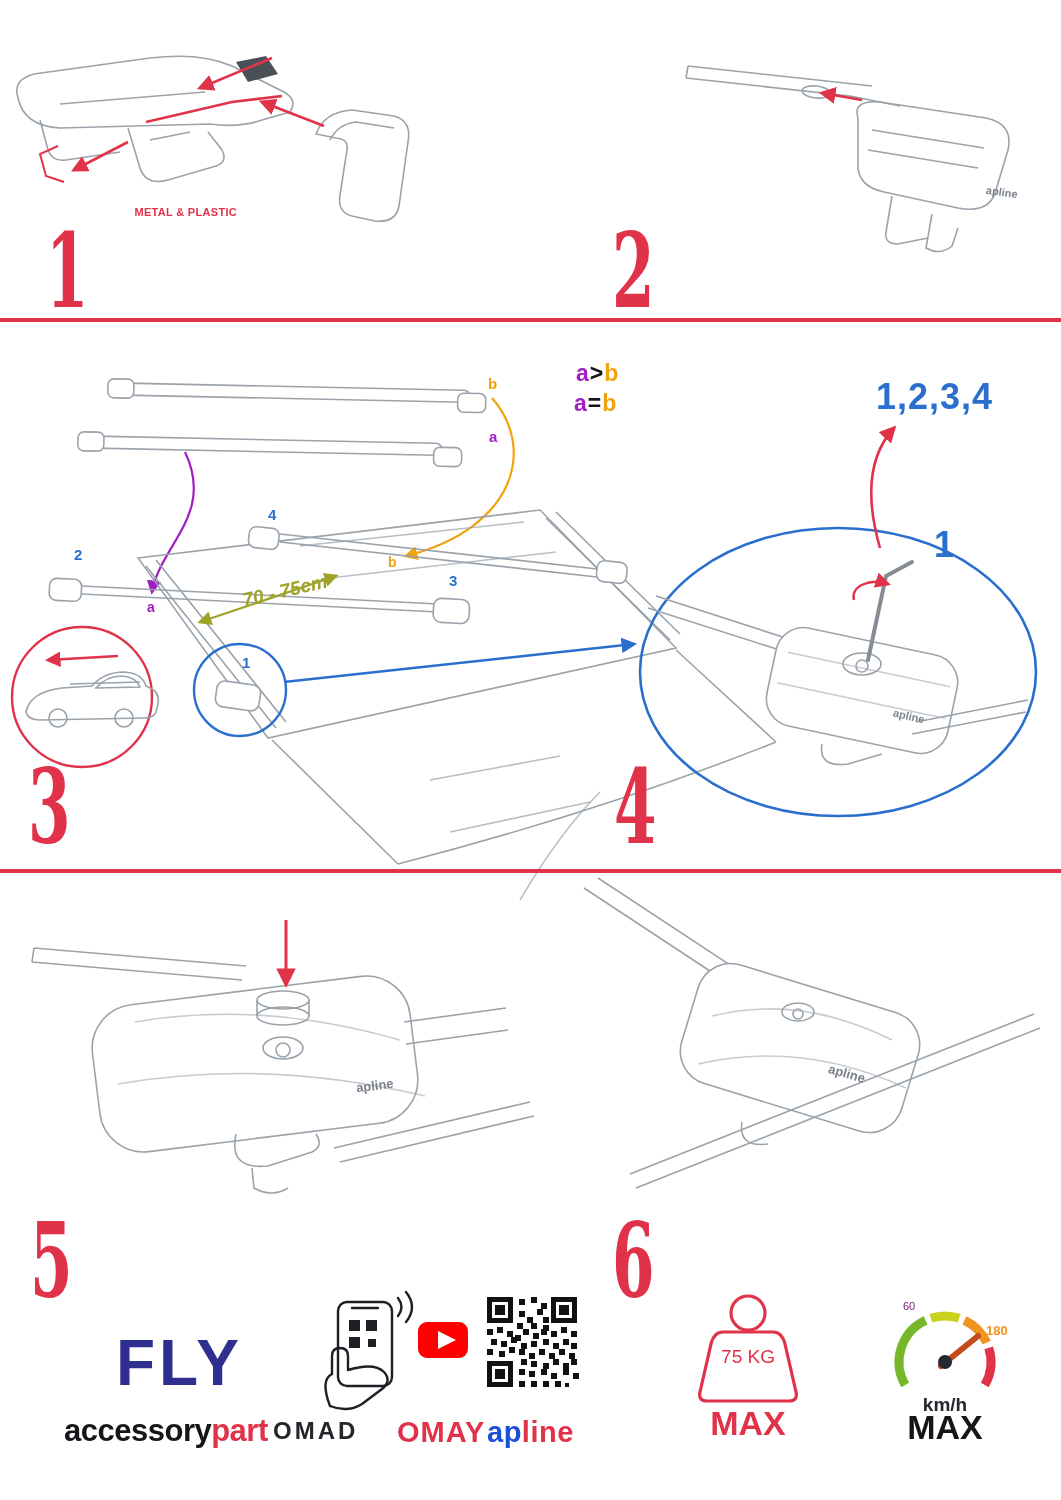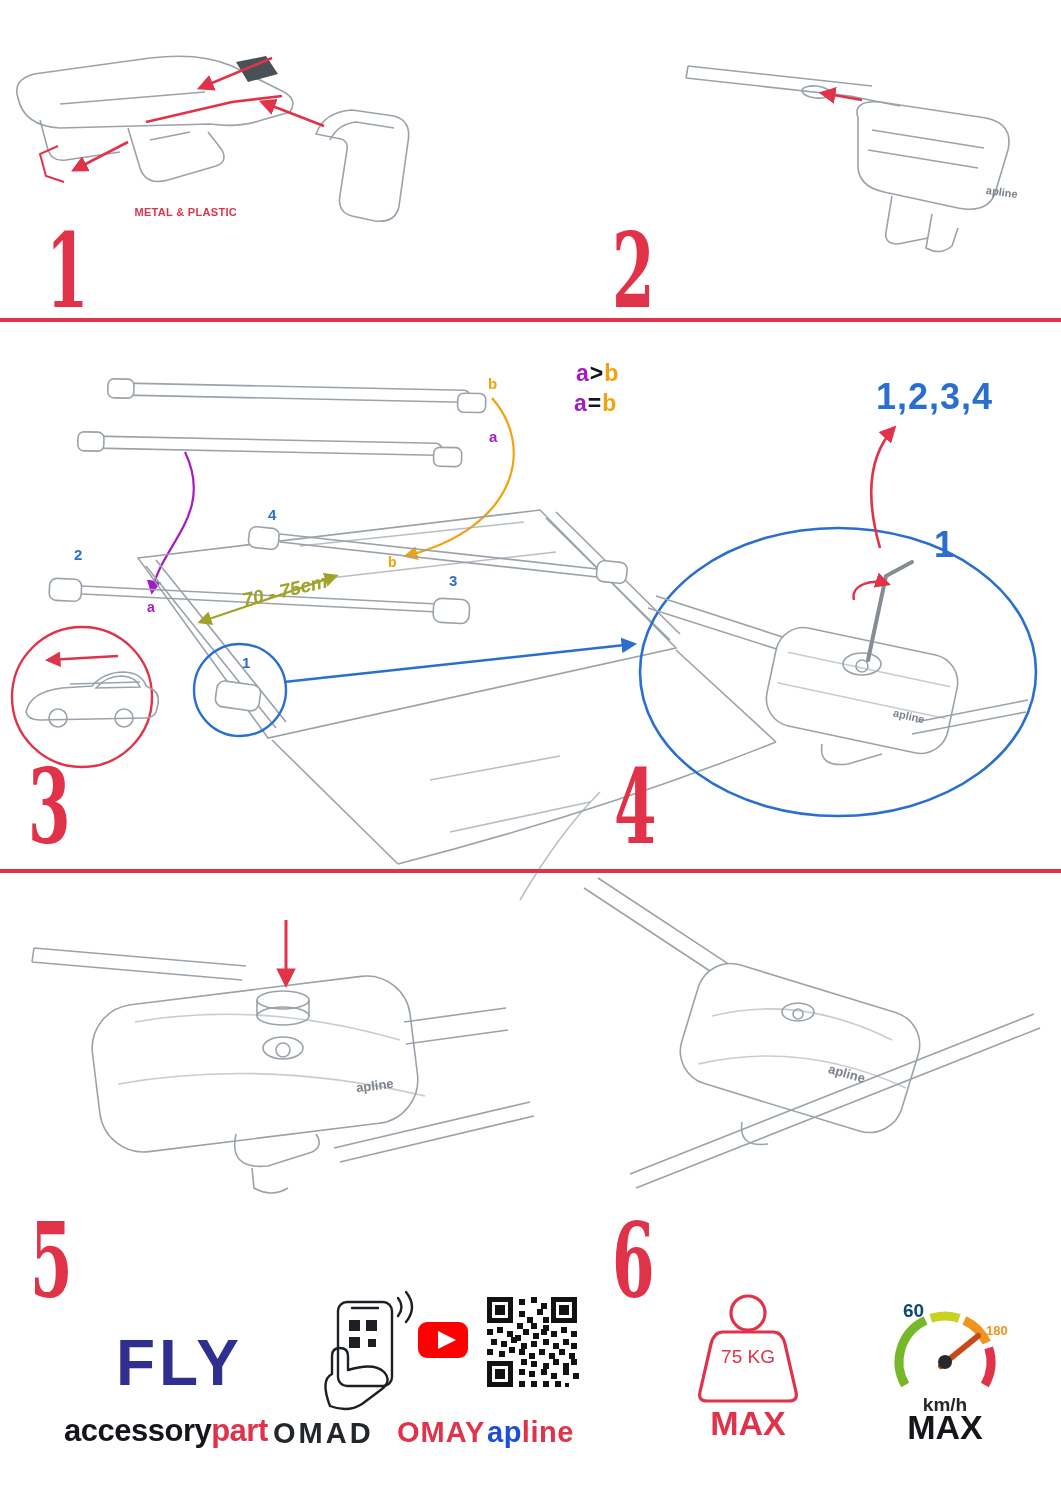--- a/index.html
+++ b/index.html
@@ -24,26 +24,26 @@
           color:#3c3f9d;font-size:8.5px;line-height:10.4px;font-weight:700;}
   .legend{font-size:23px;font-weight:700;letter-spacing:1px;}
   .lbl{font-size:15px;font-weight:700;}
   .lbl-sm{font-size:14px;font-weight:700;}
   .measure{left:200px;top:580px;width:170px;text-align:center;color:var(--olive,#9fa32a);
            font-style:italic;font-weight:700;font-size:19px;transform:rotate(-13deg);}
   .seq{left:876px;top:376px;font-size:36px;font-weight:700;color:var(--blue,#2a6fce);letter-spacing:1px;}
   .callout1{left:934px;top:524px;font-size:36px;font-weight:700;color:var(--blue,#2a6fce);}
   .fly{left:116px;top:1326px;font-size:64px;font-weight:700;color:var(--navy,#2f2f8f);letter-spacing:4px;}
   .accpart{left:64px;top:1413px;font-size:31px;font-weight:700;letter-spacing:-.5px;}
-  .omad{left:273px;top:1417px;font-size:29px;font-weight:700;color:#23262b;letter-spacing:3px;}
+  .omad{left:273px;top:1417px;font-size:24px;font-weight:700;color:#23262b;letter-spacing:3px;}
   .omay{left:397px;top:1416px;font-size:29px;font-weight:700;color:var(--red,#e0334a);letter-spacing:1px;}
   .apline{left:487px;top:1416px;font-size:29px;font-weight:700;letter-spacing:.5px;}
   .kg{left:700px;top:1346px;width:96px;text-align:center;font-size:19px;font-weight:400;color:var(--red,#e0334a);}
   .maxw{left:700px;top:1404px;width:96px;text-align:center;font-size:34px;font-weight:700;color:var(--red,#e0334a);}
-  .s60{left:903px;top:1300px;font-size:19px;font-weight:700;color:#0c4a6e;}
+  .s60{left:903px;top:1300px;font-size:11px;font-weight:400;color:#701a75;}
   .s120{left:986px;top:1323px;font-size:13px;font-weight:700;color:#f0941f;}
   .kmh{left:900px;top:1394px;width:90px;text-align:center;font-size:19px;font-weight:700;color:#23262b;}
   .maxs{left:900px;top:1408px;width:90px;text-align:center;font-size:34px;font-weight:700;color:var(--ink,#14161a);}
   .footlogo{position:absolute;font-size:11px;font-weight:700;color:#7c838c;}
 </style>
 </head>
 <body>
 
 <div class="page">
 

